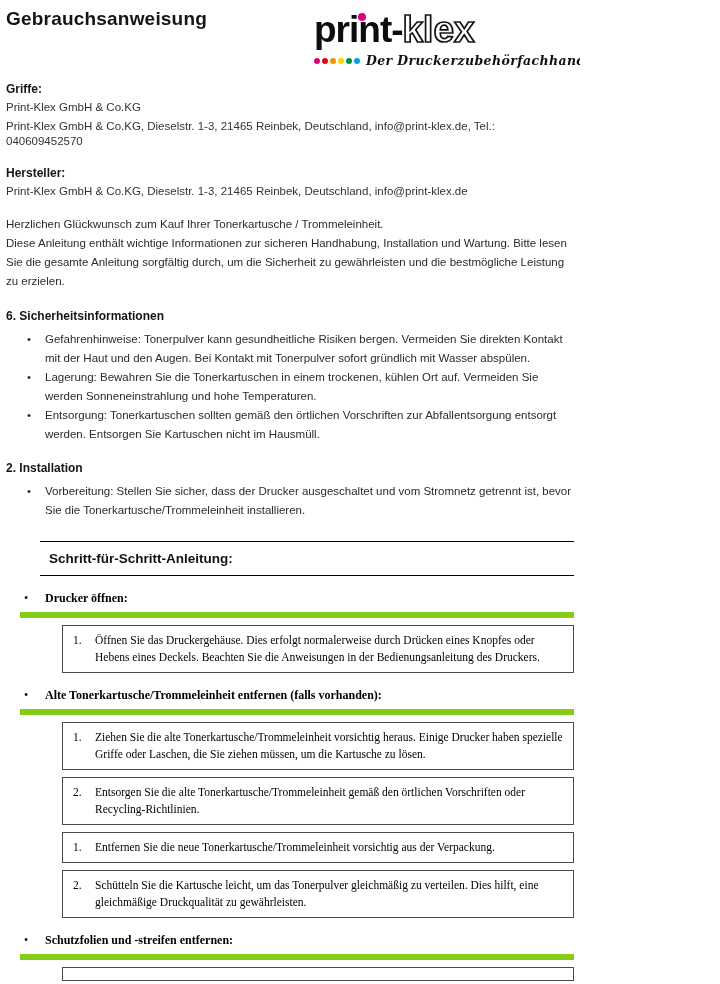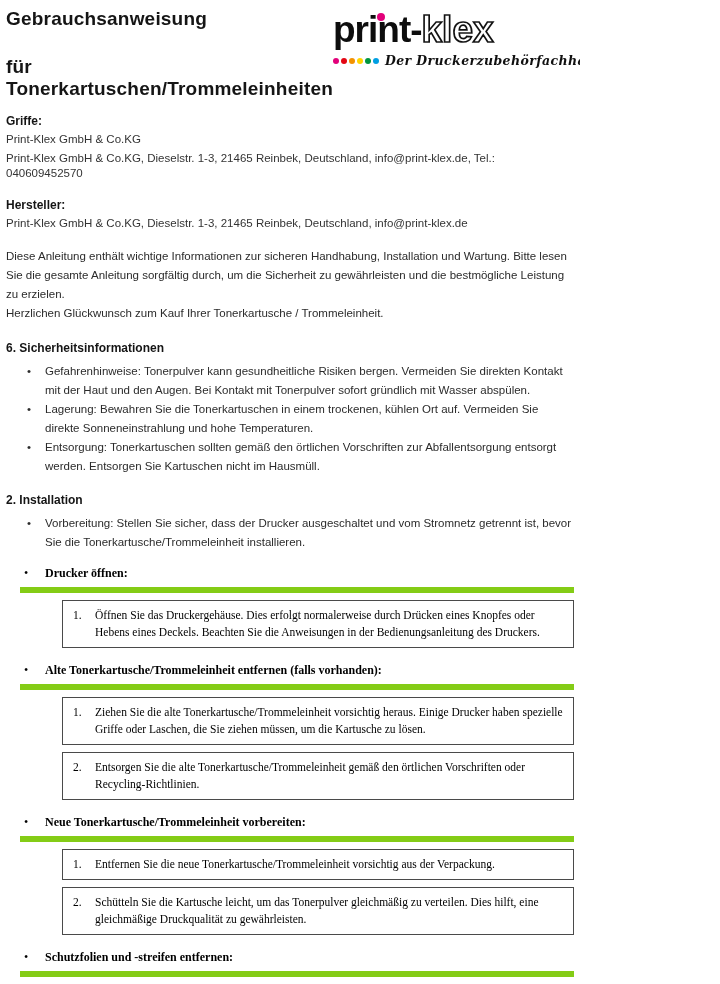--- a/index.html
+++ b/index.html
@@ -49,21 +49,20 @@
   .step-text { flex:1; }
 </style>
 </head>
 <body>
 
 <div class="page">
 
   <header class="doc-header">
     <div class="titles">
       <h1 class="t1">Gebrauchsanweisung</h1>
-      <h1 class="t2">für Tonerkartuschen/Trommeleinheiten</h1>
     </div>
     <div class="logo">
       <div class="logo-word"><span class="logo-solid">print-</span><span class="logo-outline">klex</span><span class="logo-idot" style="background: rgb(226, 0, 122);"></span></div>
       <div class="logo-tagline-row">
         <span class="logo-dots">
             <span class="dot" style="background: rgb(226, 0, 122);"></span>
             <span class="dot" style="background: rgb(227, 6, 19);"></span>
             <span class="dot" style="background: rgb(243, 146, 0);"></span>
             <span class="dot" style="background: rgb(255, 213, 0);"></span>
             <span class="dot" style="background: rgb(0, 150, 64);"></span>
@@ -76,40 +75,41 @@
 
   <div class="meta">
     <div class="meta-label meta-first">Griffe:</div>
     <div class="meta-value">Print-Klex GmbH &amp; Co.KG</div>
     <div class="meta-value">Print-Klex GmbH &amp; Co.KG, Dieselstr. 1-3, 21465 Reinbek, Deutschland, info@print-klex.de, Tel.: 040609452570</div>
     <div class="meta-label">Hersteller:</div>
     <div class="meta-value">Print-Klex GmbH &amp; Co.KG, Dieselstr. 1-3, 21465 Reinbek, Deutschland, info@print-klex.de</div>
   </div>
 
   <div class="intro">
+    <p>Herzlichen Glückwunsch zum Kauf Ihrer Tonerkartusche / Trommeleinheit.</p>
     <p>Diese Anleitung enthält wichtige Informationen zur sicheren Handhabung, Installation und Wartung. Bitte lesen Sie die gesamte Anleitung sorgfältig durch, um die Sicherheit zu gewährleisten und die bestmögliche Leistung zu erzielen.</p>
-    <p>Herzlichen Glückwunsch zum Kauf Ihrer Tonerkartusche / Trommeleinheit.</p>
   </div>
 
   <div class="sec">
     <div class="sec-heading">6. Sicherheitsinformationen</div>
     <ul class="bullets">
       <li>Gefahrenhinweise: Tonerpulver kann gesundheitliche Risiken bergen. Vermeiden Sie direkten Kontakt mit der Haut und den Augen. Bei Kontakt mit Tonerpulver sofort gründlich mit Wasser abspülen.</li>
-      <li>Lagerung: Bewahren Sie die Tonerkartuschen in einem trockenen, kühlen Ort auf. Vermeiden Sie direkte Sonneneinstrahlung und hohe Temperaturen.</li>
+      <li>Lagerung: Bewahren Sie die Tonerkartuschen in einem trockenen, kühlen Ort auf. Vermeiden Sie werden Sonneneinstrahlung und hohe Temperaturen.</li>
       <li>Entsorgung: Tonerkartuschen sollten gemäß den örtlichen Vorschriften zur Abfallentsorgung entsorgt werden. Entsorgen Sie Kartuschen nicht im Hausmüll.</li>
     </ul>
   </div>
 
   <div class="sec">
     <div class="sec-heading">2. Installation</div>
     <ul class="bullets">
       <li>Vorbereitung: Stellen Sie sicher, dass der Drucker ausgeschaltet und vom Stromnetz getrennt ist, bevor Sie die Tonerkartusche/Trommeleinheit installieren.</li>
     </ul>
   </div>
 
+  <div class="steps-banner">Schritt-für-Schritt-Anleitung:</div>
 
   <div class="steps">
 
     <div class="step-sec">
       <div class="step-head">Drucker öffnen:</div>
       <div class="step-box">
         <span class="step-num">1.</span>
         <span class="step-text">Öffnen Sie das Druckergehäuse. Dies erfolgt normalerweise durch Drücken eines Knopfes oder Hebens eines Deckels. Beachten Sie die Anweisungen in der Bedienungsanleitung des Druckers.</span>
       </div>
     </div>
@@ -120,21 +120,20 @@
         <span class="step-num">1.</span>
         <span class="step-text">Ziehen Sie die alte Tonerkartusche/Trommeleinheit vorsichtig heraus. Einige Drucker haben spezielle Griffe oder Laschen, die Sie ziehen müssen, um die Kartusche zu lösen.</span>
       </div>
       <div class="step-box">
         <span class="step-num">2.</span>
         <span class="step-text">Entsorgen Sie die alte Tonerkartusche/Trommeleinheit gemäß den örtlichen Vorschriften oder Recycling-Richtlinien.</span>
       </div>
     </div>
 
     <div class="step-sec">
-      <div class="step-head">Neue Tonerkartusche/Trommeleinheit vorbereiten:</div>
       <div class="step-box">
         <span class="step-num">1.</span>
         <span class="step-text">Entfernen Sie die neue Tonerkartusche/Trommeleinheit vorsichtig aus der Verpackung.</span>
       </div>
       <div class="step-box">
         <span class="step-num">2.</span>
         <span class="step-text">Schütteln Sie die Kartusche leicht, um das Tonerpulver gleichmäßig zu verteilen. Dies hilft, eine gleichmäßige Druckqualität zu gewährleisten.</span>
       </div>
     </div>
 

